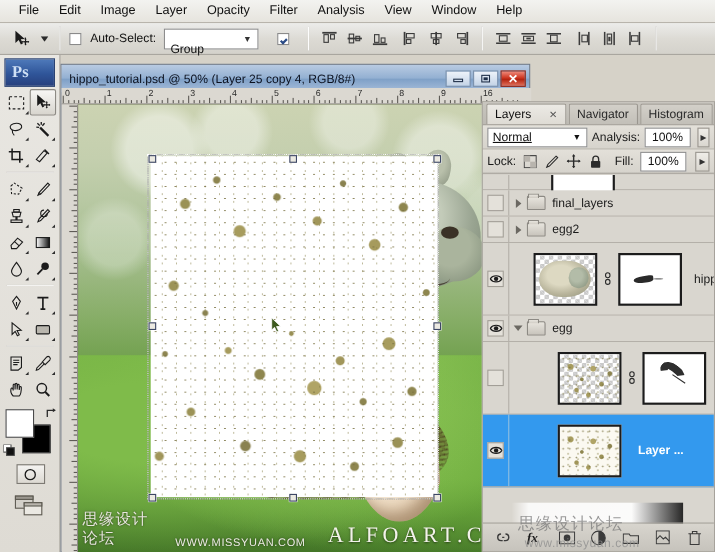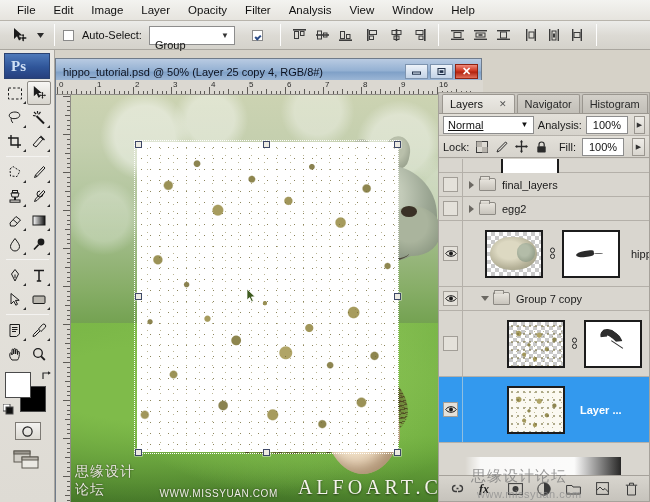--- a/index.html
+++ b/index.html
@@ -1173,37 +1173,36 @@
               </svg>
           </span>
           <div class="mask-img">
             <div class="mask-stroke1"></div>
             <div class="mask-stroke1b"></div>
           </div>
           <span class="lname" style="margin-left:6px;">hippo</span>
         </div>
       </div>
 
-
       <div class="lrow">
         <div class="eye-cell">
           <span class="eyebox">
             <svg width="12" height="9" viewBox="0 0 12 9">
                 <path d="M0.7 4.5 C3 0.8 9 0.8 11.3 4.5 C9 8.2 3 8.2 0.7 4.5 Z" fill="none" stroke="#1b1b1b"></path>
                 <circle cx="6" cy="4.5" r="2" fill="#1b1b1b"></circle>
               </svg>
           </span>
         </div>
-        <div style="width:14px;"></div>
         <div class="discl">
             <span class="tri-d"></span>
           </div>
         <div class="folder"></div>
-        <span class="lname">Group 7 copy</span>
-      </div>
+        <span class="lname">egg</span>
+      </div>
+
 
       <div class="lrow thumb">
         <div class="eye-cell">
           <span class="eyebox empty"></span>
         </div>
         <div class="thumbs" style="margin-left:44px;">
           <div class="thumb-img">
             <div class="checker"></div>
             <div class="splat-thumb">
               <div class="speck-thumb"></div>

